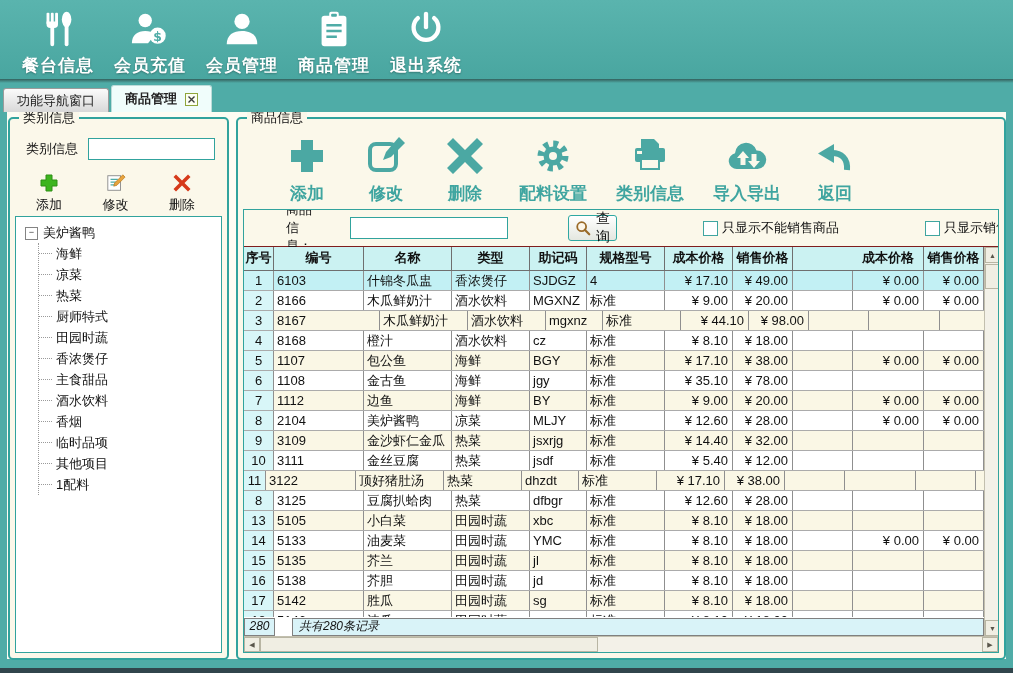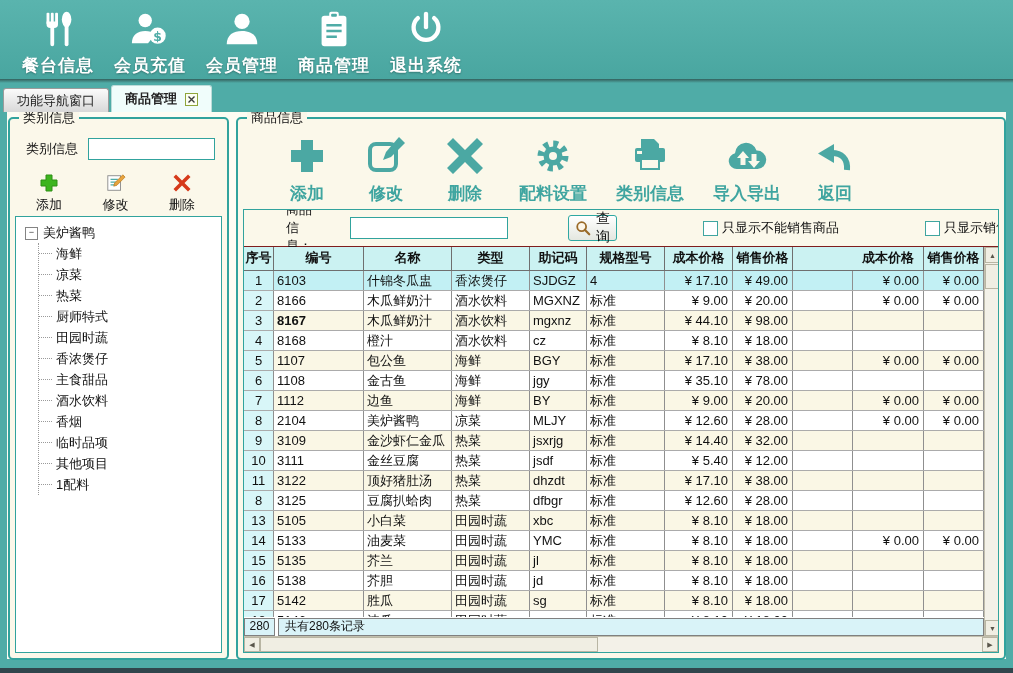--- a/index.html
+++ b/index.html
@@ -83,21 +83,21 @@
   .grow{display:flex;height:20px;box-sizing:border-box;border-bottom:1px solid #ababab;cursor:pointer;}
   .grow.rw-even{background:#FFFFFF;}
   .grow.rw-odd{background:#FAF7E5;}
   .grow.sel{background:#C2F0F4;}
   .cc{flex:none;box-sizing:border-box;border-right:1px solid #8f8f8f;font-size:13px;line-height:19px;
       overflow:hidden;white-space:nowrap;padding:0 3px;}
   .cc.num{background:#D8F6F8;text-align:center;padding:0;}
   .grow.sel .cc.num{background:#CBF3F6;}
   .al-r{text-align:right;padding-right:4px;}
 
-  .status-row{height:19px;flex:none;background:#fff;display:flex;gap:3px;padding-top:1px;box-sizing:border-box;}
+  .status-row{height:19px;flex:none;background:#fff;display:flex;gap:17px;padding-top:1px;box-sizing:border-box;font-style:italic;}
   .st-count{width:31px;flex:none;background:#D9F3F8;border:1px solid #808080;font-size:12px;
             text-align:center;line-height:15px;box-sizing:border-box;}
   .st-sum{flex:1;background:#D9F3F8;border:1px solid #808080;font-size:12px;line-height:15px;
           padding-left:6px;box-sizing:border-box;}
 
   .vscroll{width:16px;flex:none;display:flex;flex-direction:column;background:#F3F1E8;
            border-left:1px solid #c2bfae;box-sizing:border-box;}
   .sbn{height:16px;width:100%;flex:none;background:#F0EEE3;border:1px solid #b8b5a3;box-sizing:border-box;
        display:flex;align-items:center;justify-content:center;font-size:7px;color:#59564b;cursor:pointer;}
   .vthumb{height:25px;flex:none;margin-top:1px;background:#F0EEE3;border:1px solid #b8b5a3;box-sizing:border-box;cursor:grab;}
@@ -412,21 +412,21 @@
               <div class="cc" style="width: 57px;">MGXNZ</div>
               <div class="cc" style="width: 78px;">标准</div>
               <div class="cc al-r" style="width: 68px;">¥ 9.00</div>
               <div class="cc al-r" style="width: 60px;">¥ 20.00</div>
               <div class="cc" style="width: 60px;"></div>
               <div class="cc al-r" style="width: 71px;">¥ 0.00</div>
               <div class="cc al-r" style="width: 60px;">¥ 0.00</div>
             </div>
             <div class="grow rw-odd">
               <div class="cc num" style="width: 30px;">3</div>
-              <div class="cc" style="width: 90px; font-weight: bold;">8167</div>
+              <div class="cc" style="width: 106px;">8167</div>
               <div class="cc" style="width: 88px;">木瓜鲜奶汁</div>
               <div class="cc" style="width: 78px;">酒水饮料</div>
               <div class="cc" style="width: 57px;">mgxnz</div>
               <div class="cc" style="width: 78px;">标准</div>
               <div class="cc al-r" style="width: 68px;">¥ 44.10</div>
               <div class="cc al-r" style="width: 60px;">¥ 98.00</div>
               <div class="cc" style="width: 60px;"></div>
               <div class="cc al-r" style="width: 71px;"></div>
               <div class="cc al-r" style="width: 60px;"></div>
             </div>
@@ -515,21 +515,21 @@
               <div class="cc" style="width: 78px;">热菜</div>
               <div class="cc" style="width: 57px;">jsdf</div>
               <div class="cc" style="width: 78px;">标准</div>
               <div class="cc al-r" style="width: 68px;">¥ 5.40</div>
               <div class="cc al-r" style="width: 60px;">¥ 12.00</div>
               <div class="cc" style="width: 60px;"></div>
               <div class="cc al-r" style="width: 71px;"></div>
               <div class="cc al-r" style="width: 60px;"></div>
             </div>
             <div class="grow rw-odd">
-              <div class="cc num" style="width: 30px;">11</div>
+              <div class="cc num" style="width: 22px;">11</div>
               <div class="cc" style="width: 90px;">3122</div>
               <div class="cc" style="width: 88px;">顶好猪肚汤</div>
               <div class="cc" style="width: 78px;">热菜</div>
               <div class="cc" style="width: 57px;">dhzdt</div>
               <div class="cc" style="width: 78px;">标准</div>
               <div class="cc al-r" style="width: 68px;">¥ 17.10</div>
               <div class="cc al-r" style="width: 60px;">¥ 38.00</div>
               <div class="cc" style="width: 60px;"></div>
               <div class="cc al-r" style="width: 71px;"></div>
               <div class="cc al-r" style="width: 60px;"></div>

